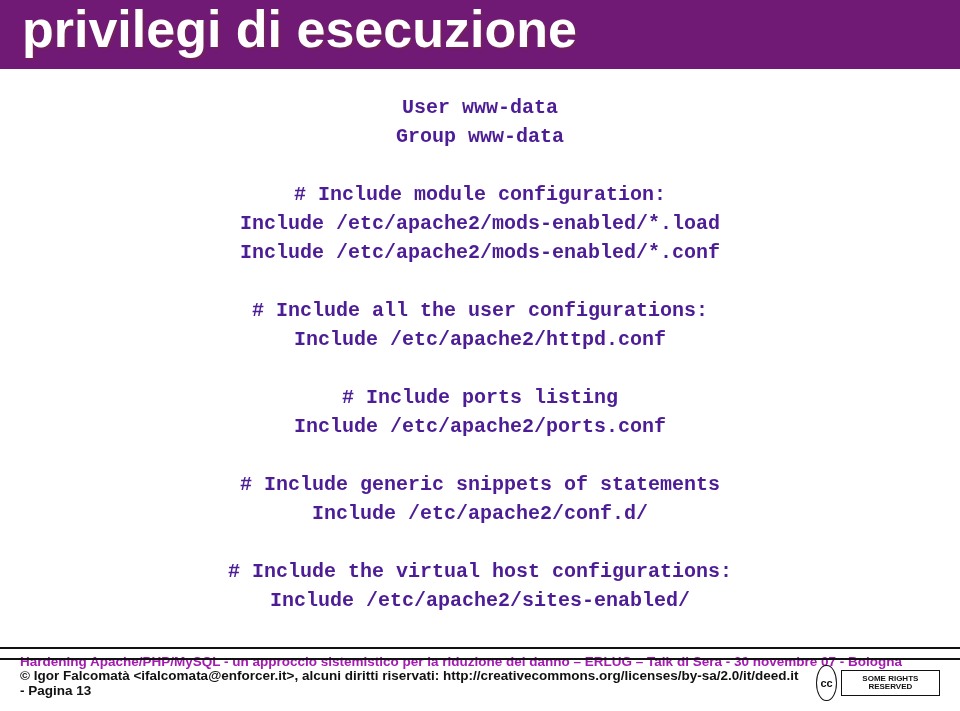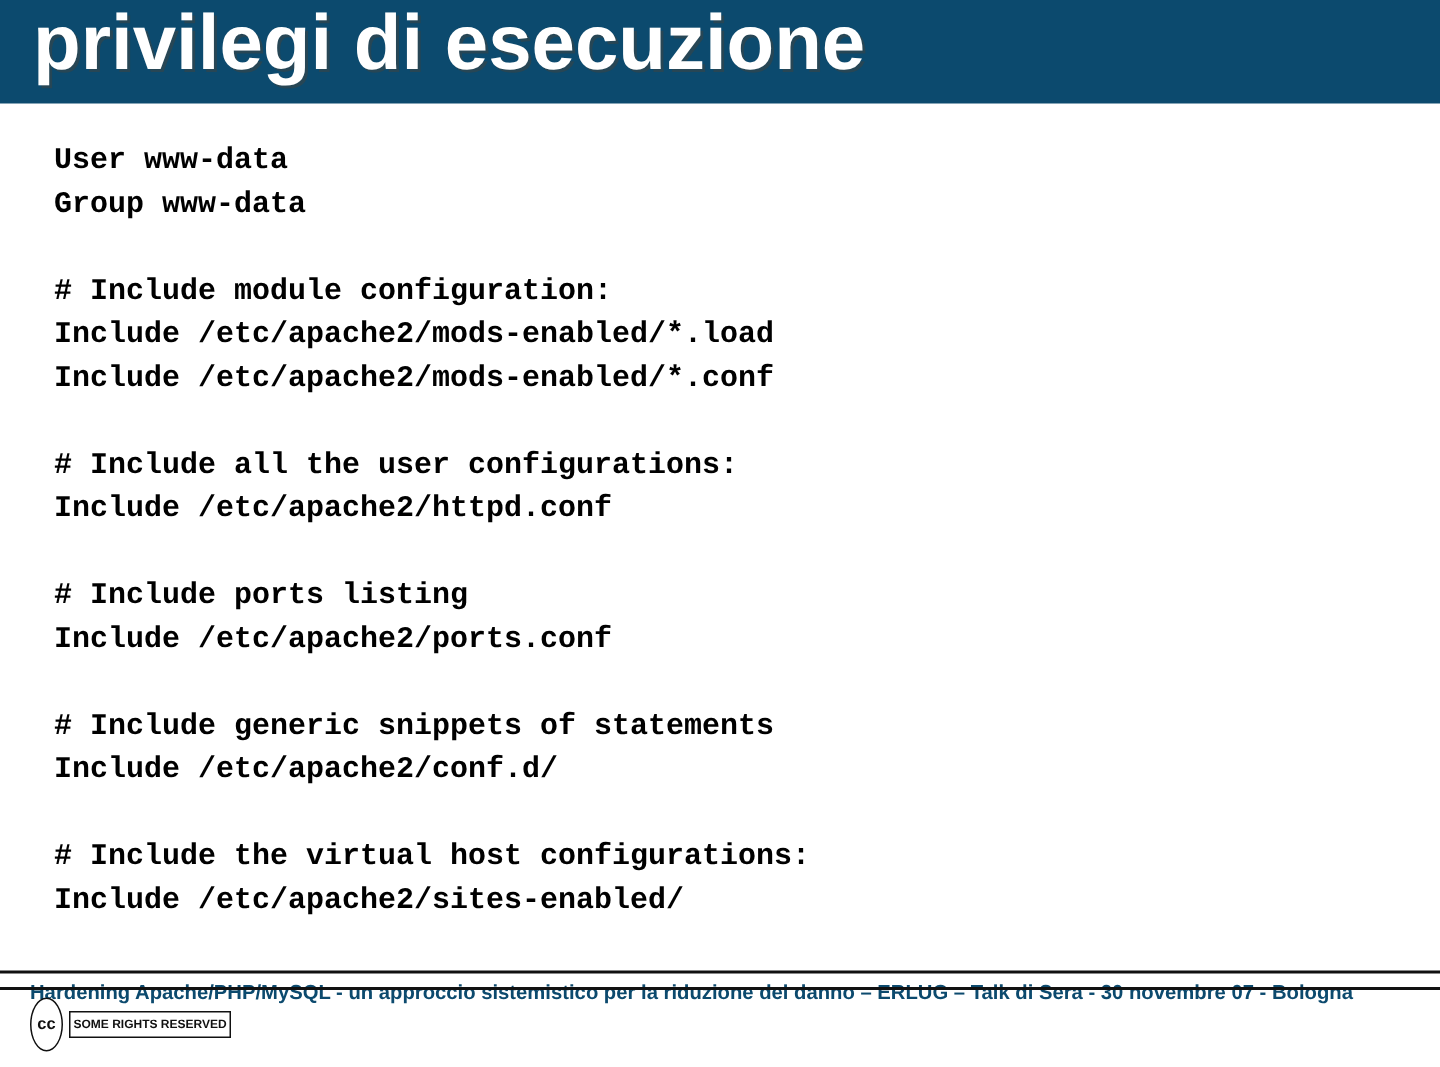--- a/index.html
+++ b/index.html
@@ -1,21 +1,21 @@
 <!DOCTYPE html>
 <html><head>
 <meta charset="utf-8">
 <style>
   * { margin: 0; padding: 0; box-sizing: border-box; }
   html, body { width: 960px; height: 711px; font-family: Arial, Helvetica, sans-serif; background: #ffffff; }
   .slide { width: 960px; height: 711px; position: relative; background: #ffffff; overflow: hidden; }
 
   .header {
     width: 100%;
-    background: #0c4a6e;
+    background: #701a75;
     padding: 2px 22px 12px 22px;
   }
   .title {
     font-size: 52px;
     font-weight: 700;
     color: #ffffff;
     line-height: 1.05;
     text-shadow: 2px 2px 0 rgba(120,60,10,0.25);
   }
   .subtitle {
@@ -27,35 +27,36 @@
     text-shadow: 2px 2px 0 rgba(120,60,10,0.25);
   }
 
   .body {
     padding: 24px 36px 0 36px;
   }
   .code-block {
     font-family: "Courier New", Courier, monospace;
     font-size: 20px;
     font-weight: bold;
-    color: #000000;
+    color: #4c1d95;
     white-space: pre;
     line-height: 1.45;
+    text-align: center;
   }
 
   .footer-license {
     position: absolute;
     left: 0;
     right: 0;
     bottom: 42px;
     border-top: 2px solid #111;
     padding: 5px 20px 0 20px;
     font-size: 13.5px;
     font-weight: 700;
-    color: #0c4a6e;
+    color: #a21caf;
   }
   .footer-copyright {
     position: absolute;
     left: 0;
     right: 0;
     bottom: 10px;
     border-top: 2px solid #111;
     padding: 5px 20px 0 20px;
     font-size: 13.5px;
     font-weight: 700;
@@ -117,19 +118,20 @@
 # Include generic snippets of statements
 Include /etc/apache2/conf.d/
 
 # Include the virtual host configurations:
 Include /etc/apache2/sites-enabled/</div>
   </div>
 
   <div class="footer-license">Hardening Apache/PHP/MySQL - un approccio sistemistico per la riduzione del danno – ERLUG – Talk di Sera - 30 novembre 07 - Bologna</div>
 
   <div class="footer-copyright">
+    <span>© Igor Falcomatà &lt;ifalcomata@enforcer.it&gt;, alcuni diritti riservati: http://creativecommons.org/licenses/by-sa/2.0/it/deed.it  - Pagina 13</span>
     <span class="cc-badge">
       <span class="cc-icon">cc</span>
       <span class="cc-text">SOME RIGHTS RESERVED</span>
     </span>
   </div>
 
 </div>
 
 </body></html>

